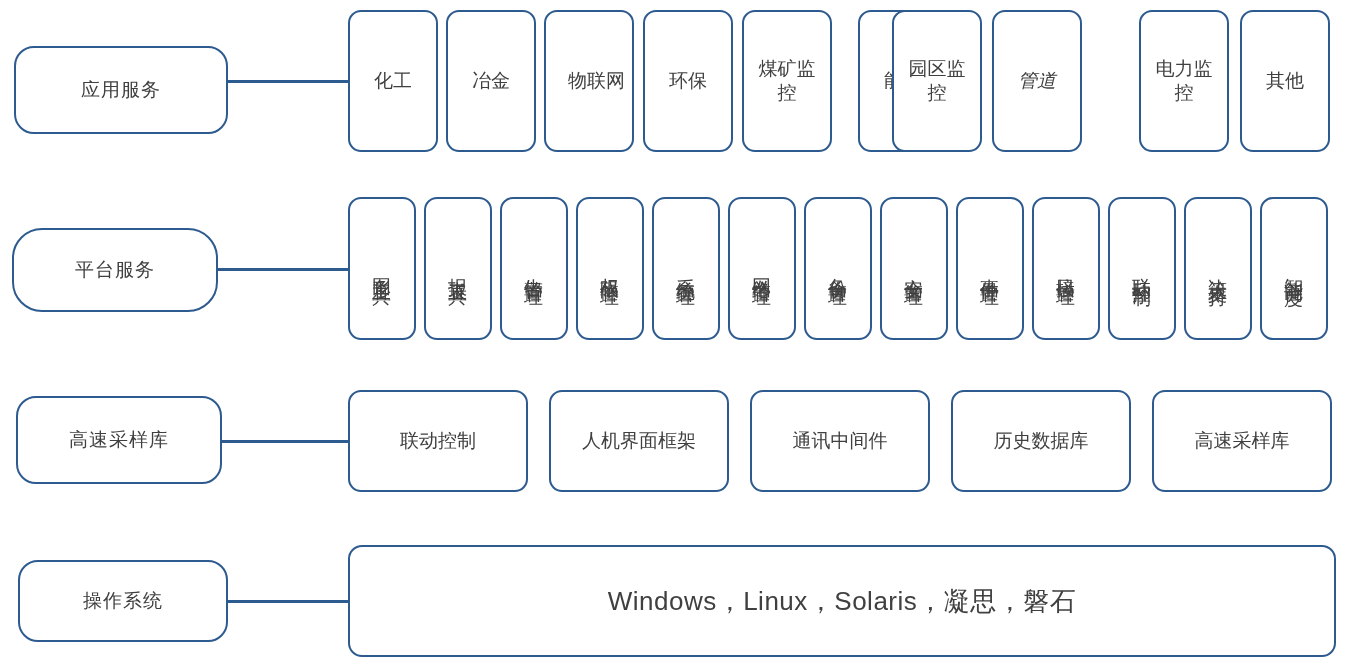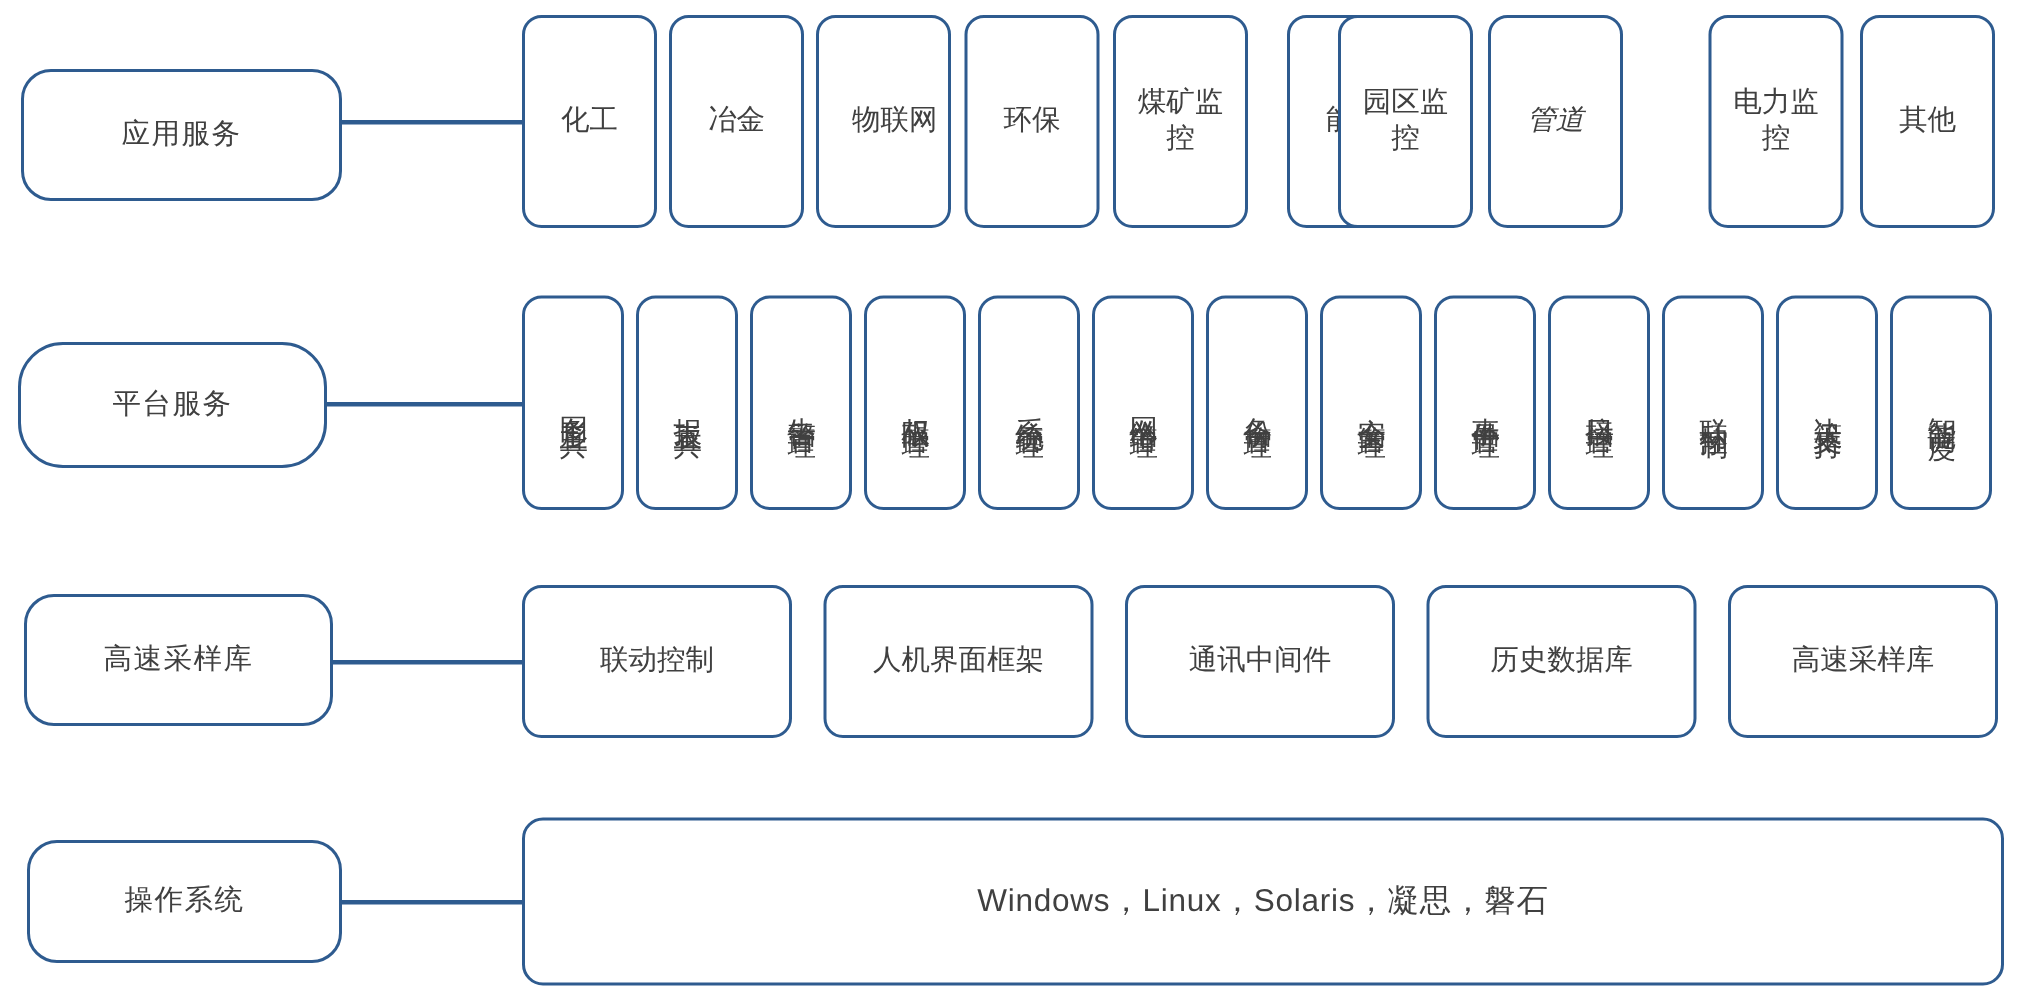--- a/index.html
+++ b/index.html
@@ -89,21 +89,21 @@
     font-size: 19px;
     border-radius: 13px;
   }
 
   
   .row4-node {
     top: 545px;
     height: 112px;
     left: 348px;
     width: 988px;
-    font-size: 21px;
+    font-size: 26px;
     border-radius: 14px;
     letter-spacing: 0.5px;
   }
 </style>
 </head>
 <body>
 
 <div id="diagram">
 
   <div class="node cat-label" style="left:14px; top:46px; width:214px; height:88px;">

